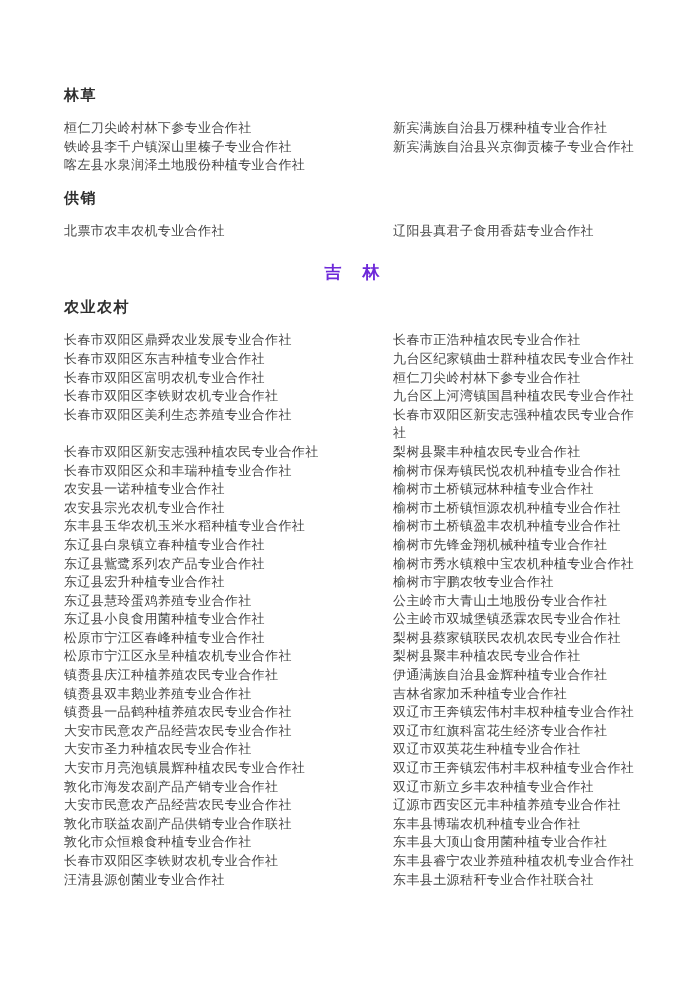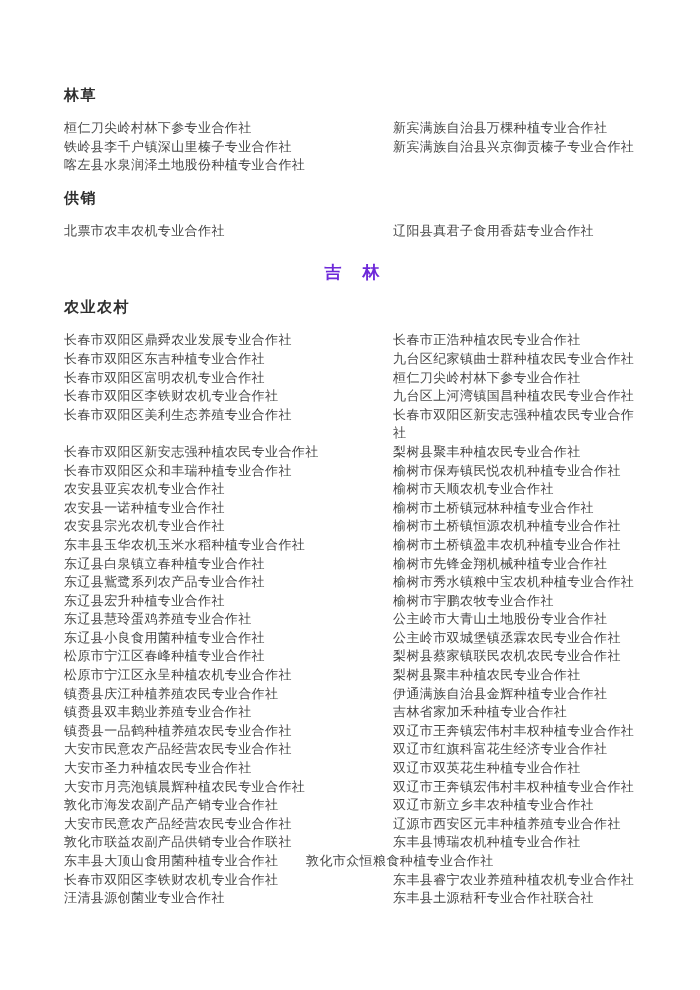--- a/index.html
+++ b/index.html
@@ -121,24 +121,20 @@
         <div class="row">
           <div class="cell left">长春市双阳区新安志强种植农民专业合作社</div>
           <div class="cell right">梨树县聚丰种植农民专业合作社</div>
         </div>
 
         <div class="row">
           <div class="cell left">长春市双阳区众和丰瑞种植专业合作社</div>
           <div class="cell right">榆树市保寿镇民悦农机种植专业合作社</div>
         </div>
 
-        <div class="row">
-          <div class="cell left">农安县亚宾农机专业合作社</div>
-          <div class="cell right">榆树市天顺农机专业合作社</div>
-        </div>
 
         <div class="row">
           <div class="cell left">农安县一诺种植专业合作社</div>
           <div class="cell right">榆树市土桥镇冠林种植专业合作社</div>
         </div>
 
         <div class="row">
           <div class="cell left">农安县宗光农机专业合作社</div>
           <div class="cell right">榆树市土桥镇恒源农机种植专业合作社</div>
         </div>
@@ -222,22 +218,22 @@
           <div class="cell left">大安市民意农产品经营农民专业合作社</div>
           <div class="cell right">辽源市西安区元丰种植养殖专业合作社</div>
         </div>
 
         <div class="row">
           <div class="cell left">敦化市联益农副产品供销专业合作联社</div>
           <div class="cell right">东丰县博瑞农机种植专业合作社</div>
         </div>
 
         <div class="row">
+          <div class="cell left">敦化市众恒粮食种植专业合作社</div>
           <div class="cell right">东丰县大顶山食用菌种植专业合作社</div>
-          <div class="cell left">敦化市众恒粮食种植专业合作社</div>
         </div>
 
         <div class="row">
           <div class="cell left">长春市双阳区李铁财农机专业合作社</div>
           <div class="cell right">东丰县睿宁农业养殖种植农机专业合作社</div>
         </div>
 
         <div class="row">
           <div class="cell left">汪清县源创菌业专业合作社</div>
           <div class="cell right">东丰县土源秸秆专业合作社联合社</div>

